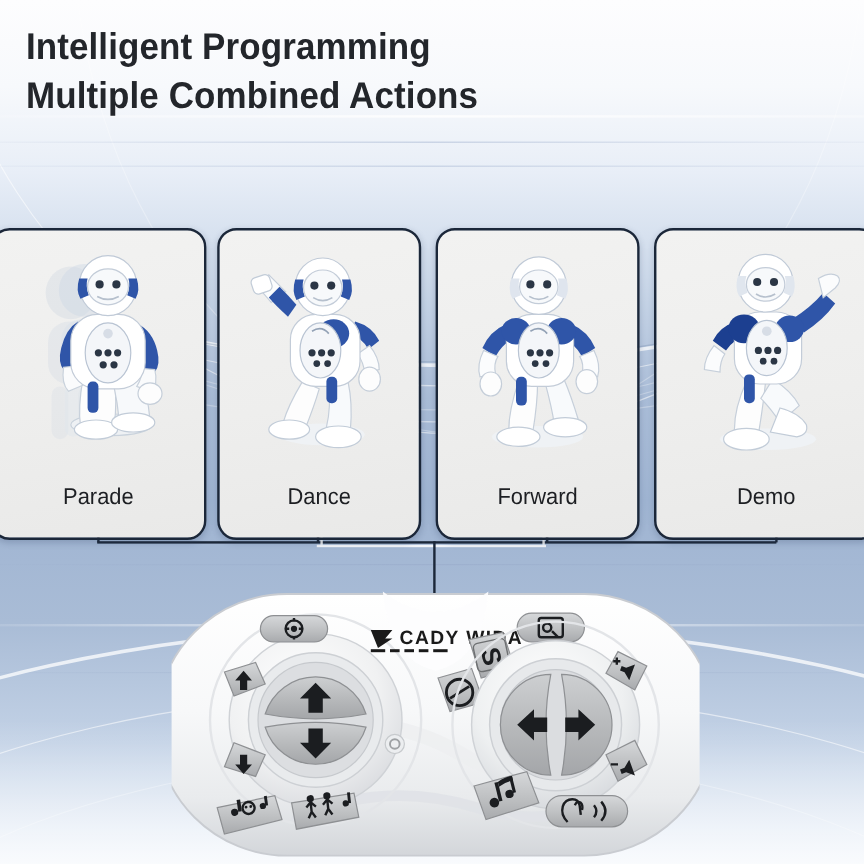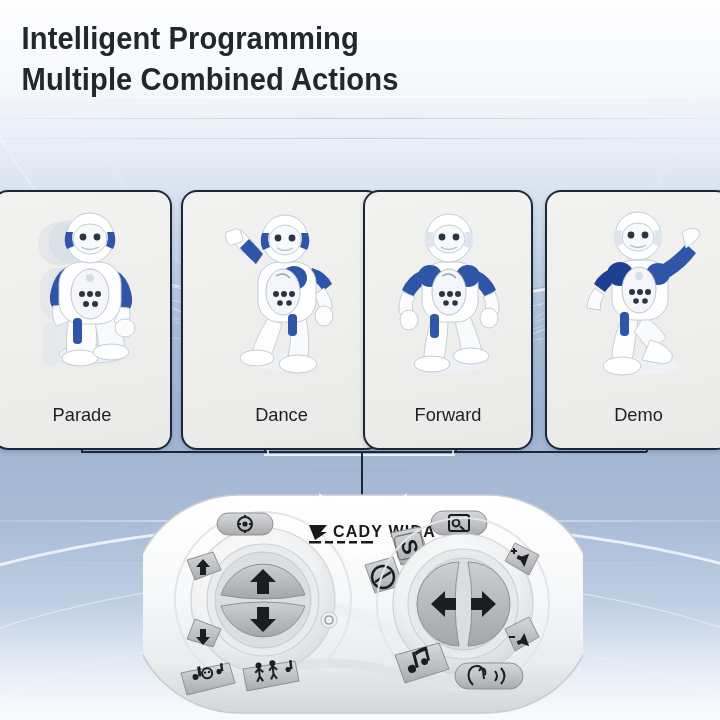--- a/index.html
+++ b/index.html
@@ -150,21 +150,21 @@
             <ellipse cx="83" cy="33" rx="17" ry="15" fill="#f7f9fb" stroke="#c3ccd8"></ellipse>
             <circle cx="76" cy="31" r="3.4" fill="#2b3645"></circle>
               <circle cx="90" cy="31" r="3.4" fill="#2b3645"></circle>
             <path d="M74 41 q9 5 18 0" stroke="#b6c0cd" fill="none" stroke-width="1.4"></path>
           </g>
         </svg>
       </div>
       <div class="label">Parade</div>
     </div>
 
-    <div class="card" style="left:181px;width:166px;padding-left:31px;">
+    <div class="card" style="left:181px;width:166px;">
       <div class="robot-box">
         <svg class="robot" width="140" height="186" viewBox="0 0 140 186">
           <g>
             <ellipse cx="72" cy="156" rx="36" ry="9" fill="#eff2f5"></ellipse>
             <path d="M30 46 l-12 -14 l10 -9 l14 14z" fill="#fbfcfd" stroke="#c6cfda"></path>
             <rect x="14" y="24" width="16" height="14" rx="4" fill="#ffffff" stroke="#c2ccd8" transform="rotate(-18 22 31)"></rect>
             <path d="M44 58 q-10 -9 -16 -16 l9 -9 q8 8 14 15z" fill="#2f55a8"></path>
             <path d="M100 62 q14 4 20 16 l-9 7 q-6 -10 -16 -13z" fill="#2f55a8"></path>
             <path d="M112 82 q8 10 8 20 l-12 3 q-1 -9 -6 -16z" fill="#fbfcfd" stroke="#c6cfda"></path>
             <ellipse cx="112" cy="110" rx="9" ry="10" fill="#fdfdfd" stroke="#c5ced9"></ellipse>

